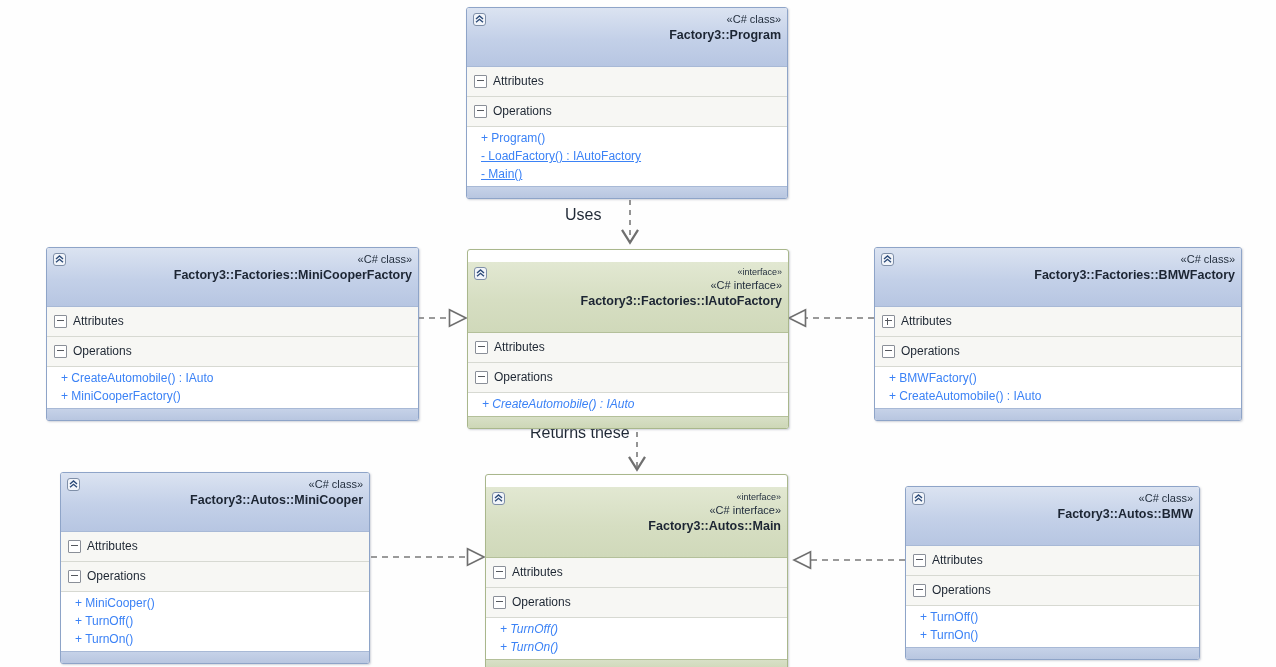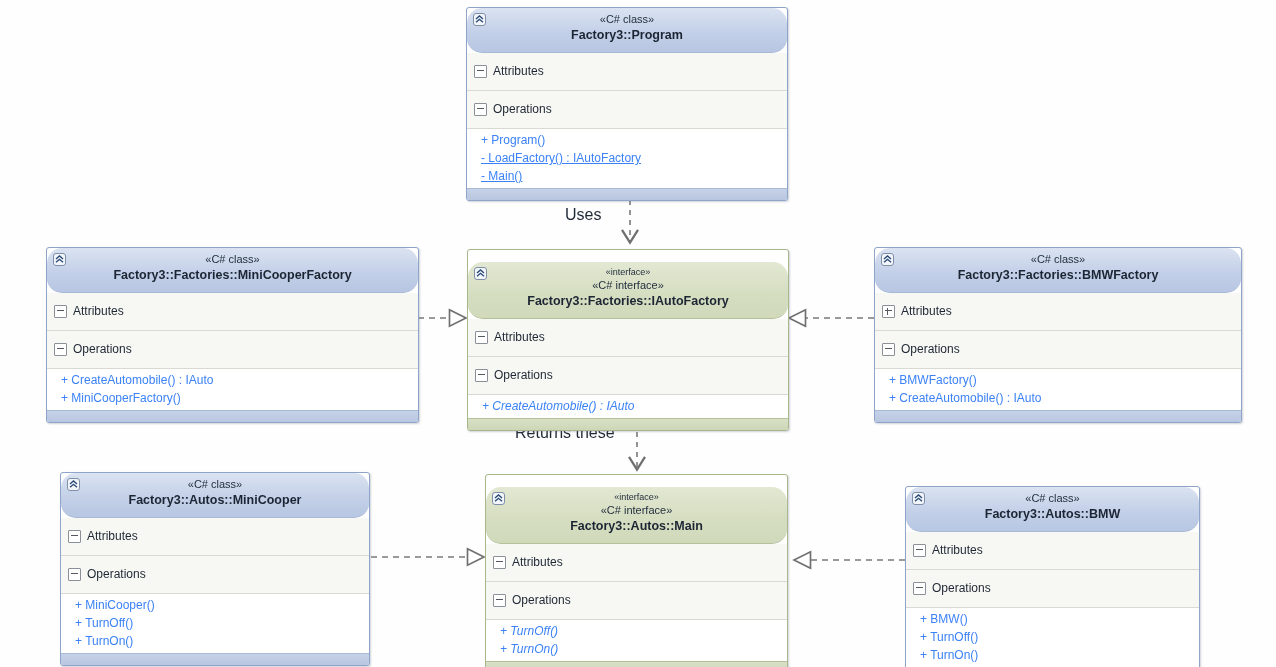--- a/index.html
+++ b/index.html
@@ -34,24 +34,23 @@
     box-shadow: 1px 1px 2px rgba(120,130,150,0.35);
     overflow: hidden;
   }
   .node.iface {
     border-color: #a9b78c;
   }
 
   .node-header {
     position: relative;
     background: linear-gradient(to bottom, #dbe3f1 0%, #c3d0e8 55%, #b7c6e2 100%);
-    padding: 4px 6px 8px 6px;
-    text-align: center;
+    padding: 4px 6px 22px 6px;
+    text-align: right;
     border-bottom: 1px solid #a8b9d6;
-    border-radius: 15px;
   }
   .node.iface .node-header {
     background: linear-gradient(to bottom, #e2e8d2 0%, #d6dec2 55%, #d0d9ba 100%);
     border-bottom: 1px solid #b4c09a;
     margin-top: 12px;
   }
 
   .stereotype {
     font-size: 11px;
     color: #24303f;
@@ -87,21 +86,21 @@
   .compartment {
     display: flex;
     align-items: center;
     gap: 6px;
     padding: 2px 6px 2px 7px;
     font-size: 12px;
     color: #1e2733;
     background: #f7f7f4;
     border-bottom: 1px solid #d7d9d2;
     line-height: 17px;
-    height: 38px;
+    height: 30px;
     box-sizing: border-box;
   }
 
   .pm-box {
     width: 11px;
     height: 11px;
     border: 1px solid #8a8f98;
     background: #ffffff;
     position: relative;
     flex: 0 0 auto;
@@ -196,21 +195,21 @@
     <g>
       <line x1="371" y1="557" x2="484" y2="557" stroke="#7a7a7a" stroke-width="1.5" stroke-dasharray="6,5" marker-end="url(#triR)"></line>
     </g>
 
     <g>
       <line x1="905" y1="560" x2="794" y2="560" stroke="#7a7a7a" stroke-width="1.5" stroke-dasharray="6,5" marker-end="url(#triR)"></line>
     </g>
   </svg>
 
   <div class="conn-label" style="left:565px; top:206px;">Uses</div>
-  <div class="conn-label" style="left:515px; top:424px;">Returns these</div>
+  <div class="conn-label" style="left:530px; top:424px;">Returns these</div>
 
   <div class="node" style="left:466px; top:7px; width:322px;">
     <div class="node-header">
       <span class="collapse-icon">
         <svg width="11" height="11" viewBox="0 0 11 11">
           <path d="M2,5 L5.5,2 L9,5" fill="none" stroke="#2b4a78" stroke-width="1.4"></path>
           <path d="M2,8.3 L5.5,5.3 L9,8.3" fill="none" stroke="#2b4a78" stroke-width="1.4"></path>
         </svg>
       </span>
       <div class="stereotype">«C# class»</div>
@@ -377,20 +376,19 @@
     </div>
     <div class="compartment">
       <span class="pm-box"></span>
       <span>Attributes</span>
     </div>
     <div class="compartment">
       <span class="pm-box"></span>
       <span>Operations</span>
     </div>
     <div class="members">
-      <div class="member">+ BMW()</div>
       <div class="member">+ TurnOff()</div>
       <div class="member">+ TurnOn()</div>
     </div>
     <div class="node-footer"></div>
   </div>
 
 </div>
 
 </body></html>

